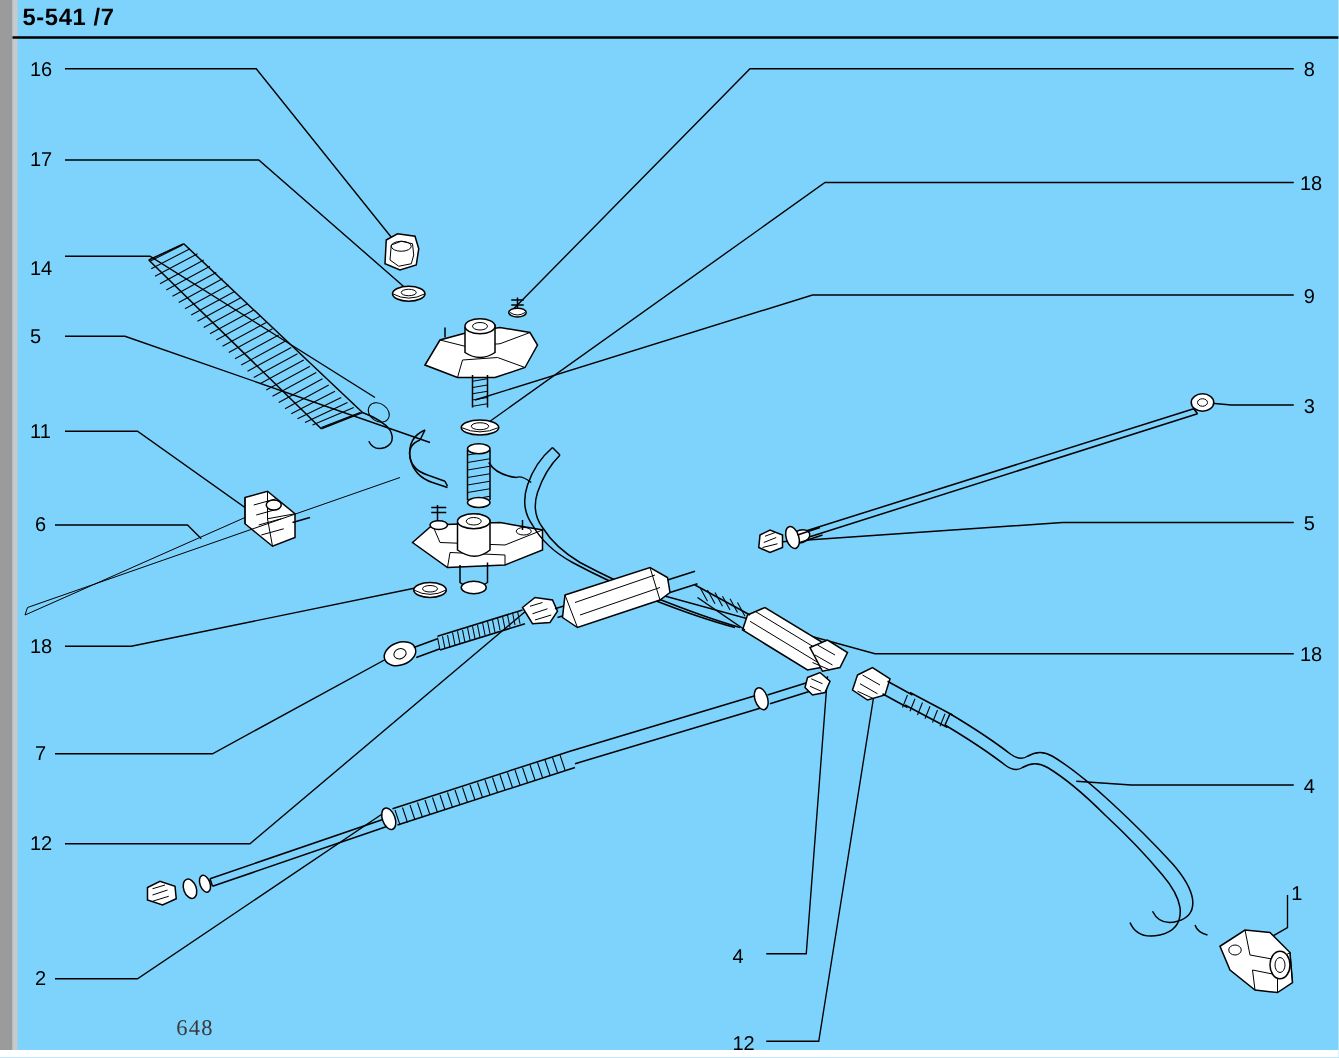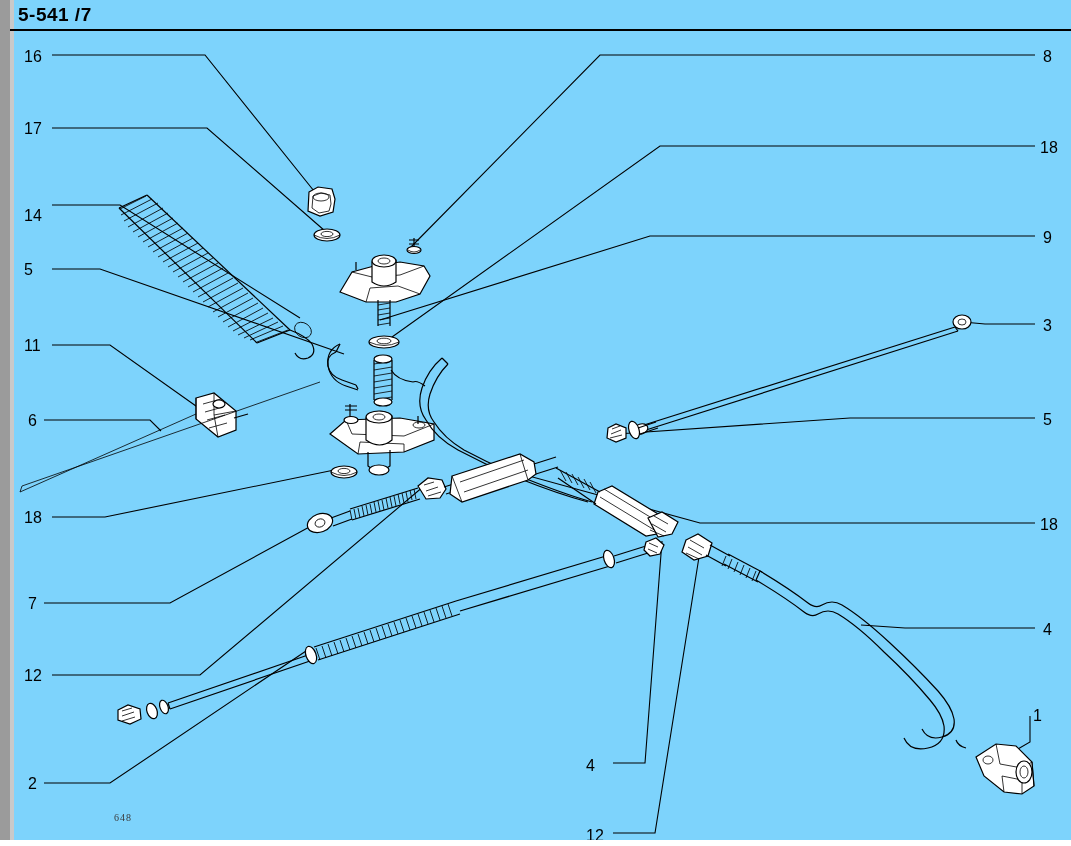--- a/index.html
+++ b/index.html
@@ -55,23 +55,23 @@
     left: 18px;
     top: 4px;
     font-size: 19px;
     font-weight: bold;
     letter-spacing: 0.5px;
     color: #000000;
     white-space: nowrap;
   }
   .fig-number {
     position: absolute;
-    left: 114px;
+    left: 141px;
     top: 812px;
-    font-size: 10px;
+    font-size: 18px;
     color: #3a3a3a;
     letter-spacing: 1px;
     font-family: "Liberation Serif", serif;
   }
   
   .callout {
     position: absolute;
     font-size: 16px;
     color: #000000;
     white-space: nowrap;

